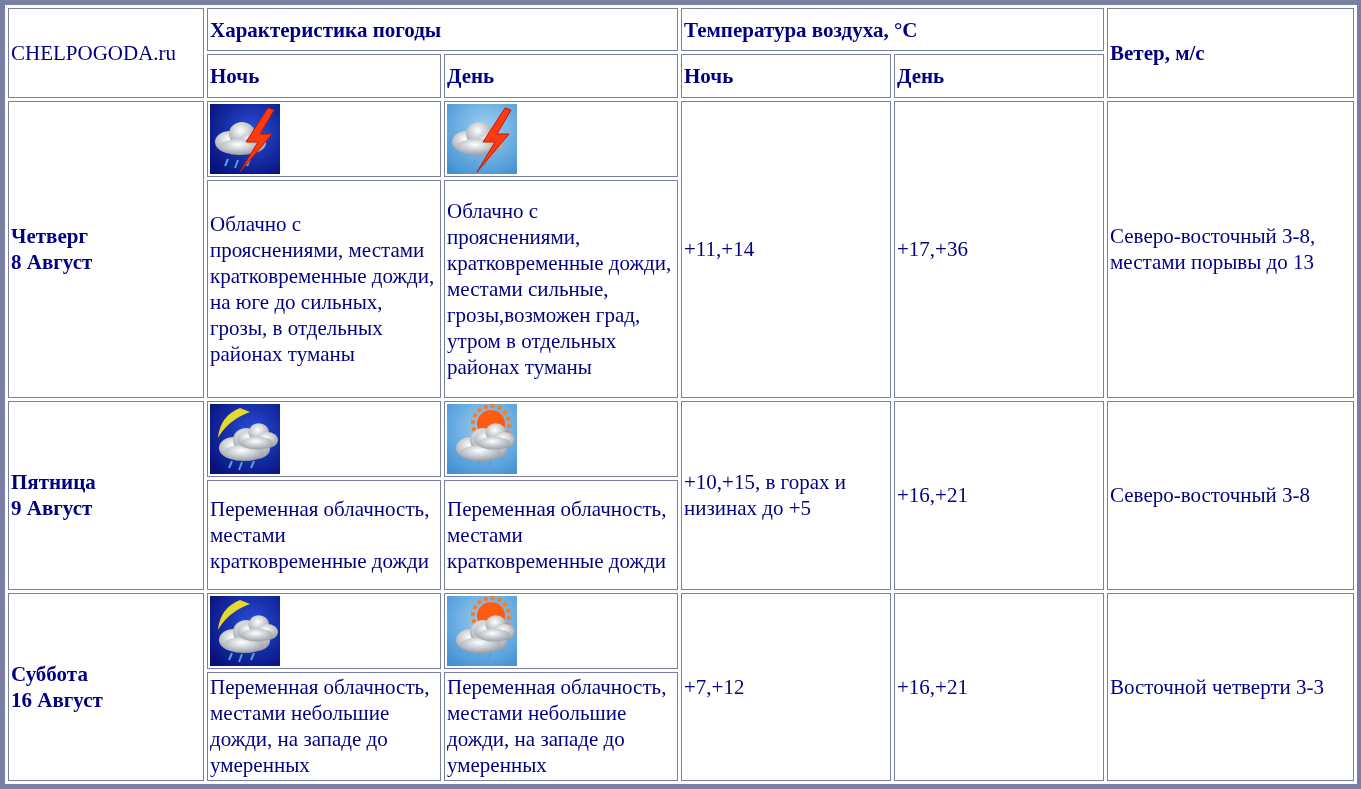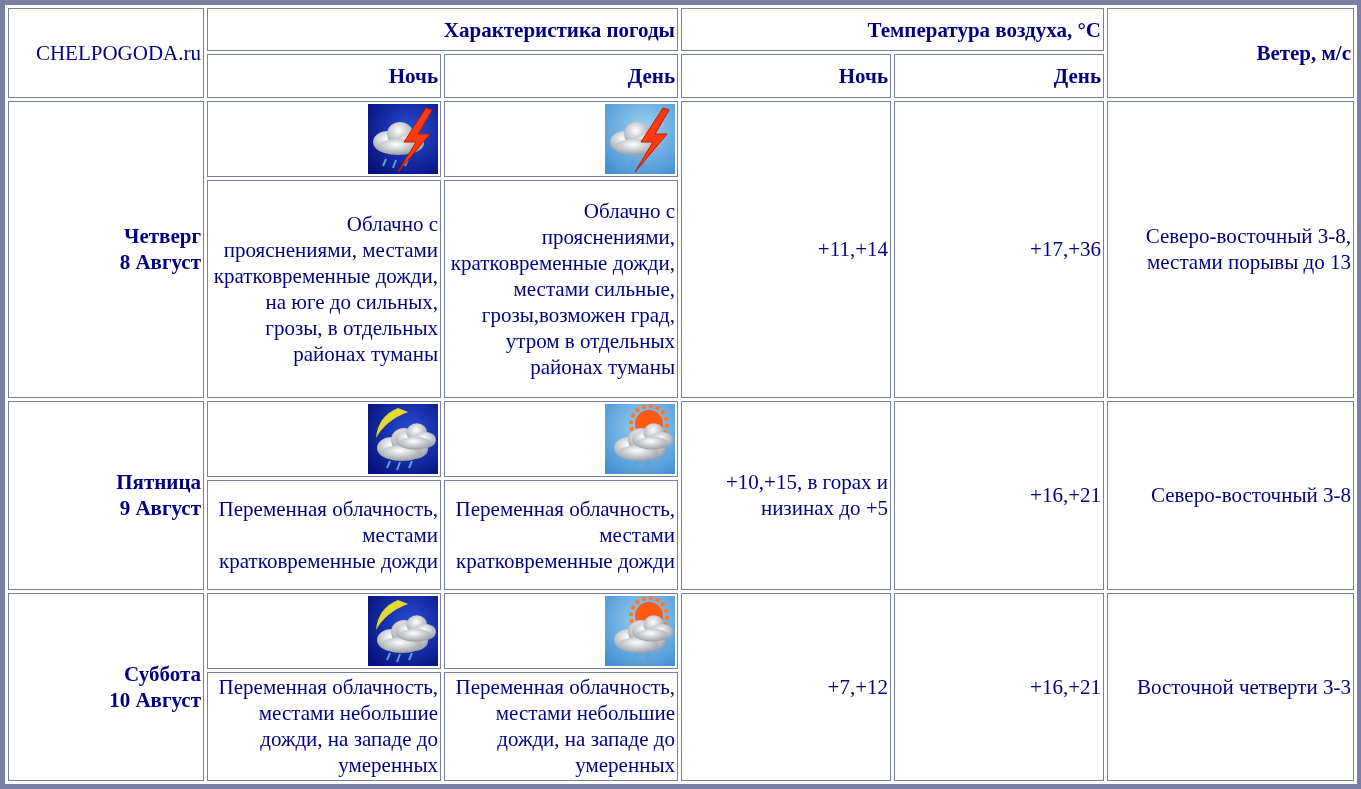--- a/index.html
+++ b/index.html
@@ -8,21 +8,21 @@
     position: absolute; left: 0; top: 0;
     width: 1361px; height: 789px;
     border: 5px solid #7a80a3;
     border-collapse: separate;
     border-spacing: 3px;
     box-sizing: border-box;
     table-layout: fixed;
   }
   table.wx td {
     border: 1px solid #7a80a3;
-    text-align: right;
+    text-align: left;
     vertical-align: middle;
     padding: 0 2px;
     font-size: 21px;
     line-height: 26px;
     color: #000080;
   }
   td.hd { font-weight: bold; font-size: 21px; }
   td.brand { font-weight: normal; font-size: 18px; padding: 0; }
   td.day { font-weight: bold; font-size: 21px; line-height: 27px; }
   td.icon { padding: 2px 0; }
@@ -144,21 +144,21 @@
     <td rowspan="2">Северо-восточный 3-8</td>
   </tr>
   <tr style="height:106px">
     <td>Переменная облачность, местами кратковременные дожди</td>
     <td>Переменная облачность, местами кратковременные дожди</td>
   </tr>
 
   <tr style="height:74px">
     <td class="day" rowspan="2">
       <span>Суббота</span><br>
-      <span>10 Август</span>
+      <span>16 Август</span>
     </td>
     <td class="icon">
       <svg class="ic" viewBox="0 0 70 70">
             <rect width="70" height="70" fill="url(#nightBg)"></rect>
             <path d="M30,4 Q10,12 8,34 Q18,16 40,8 Z" fill="#e6d830"></path>
             <use href="#cloud"></use>
             <use href="#cloud" transform="translate(20,0) scale(0.8)"></use>
             <use href="#rain"></use>
           </svg>
     </td>

